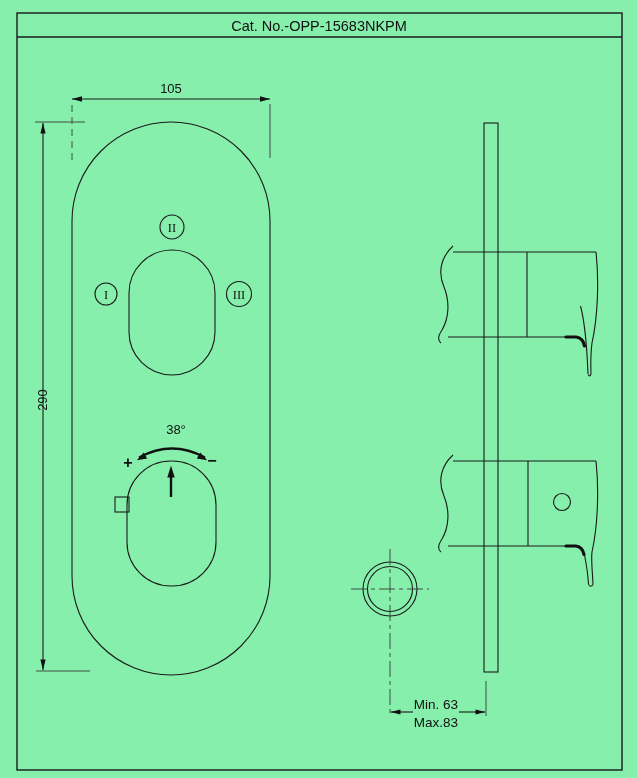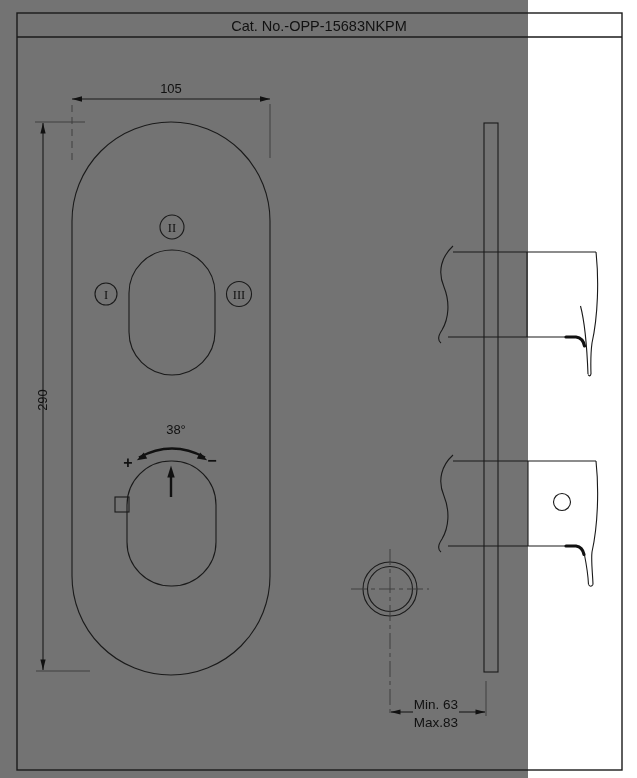--- a/index.html
+++ b/index.html
@@ -1,19 +1,19 @@
 <!DOCTYPE html>
 <html><head>
 <meta charset="utf-8">
 <style>
   html,body { margin:0; padding:0; background:#ffffff; }
   .page {
     position:relative;
-    width:528px; height:778px;
-    background:#737373;
+    width:637px; height:778px;
+    background:#86efac;
     font-family:"Liberation Sans", sans-serif;
   }
   svg { display:block; }
   .ln   { fill:none; stroke:#1a1a1a; stroke-width:1.1; }
   .ln-thin { fill:none; stroke:#3a3a3a; stroke-width:0.9; }
   .ln-arc  { fill:none; stroke:#111111; stroke-width:2.3; }
   .ln-thick{ fill:none; stroke:#111111; stroke-width:3.2; stroke-linecap:round; }
   .arrow { fill:#111111; stroke:none; }
   .txt  { font-family:"Liberation Sans", sans-serif; font-size:13px; fill:#111111; }
   .txt-title { font-family:"Liberation Sans", sans-serif; font-size:14.5px; fill:#111111; }

